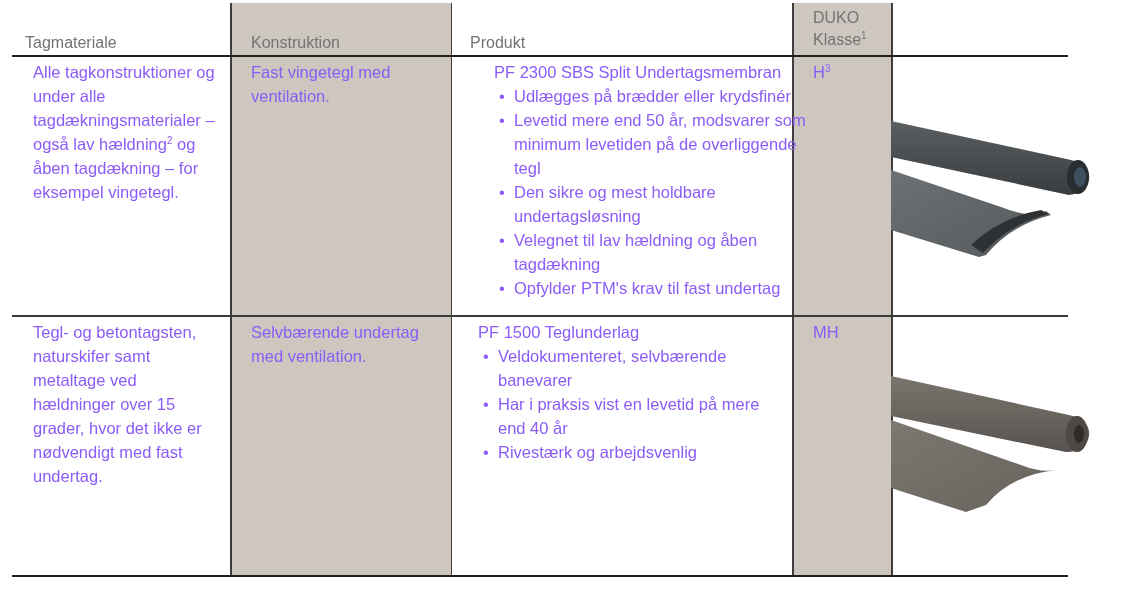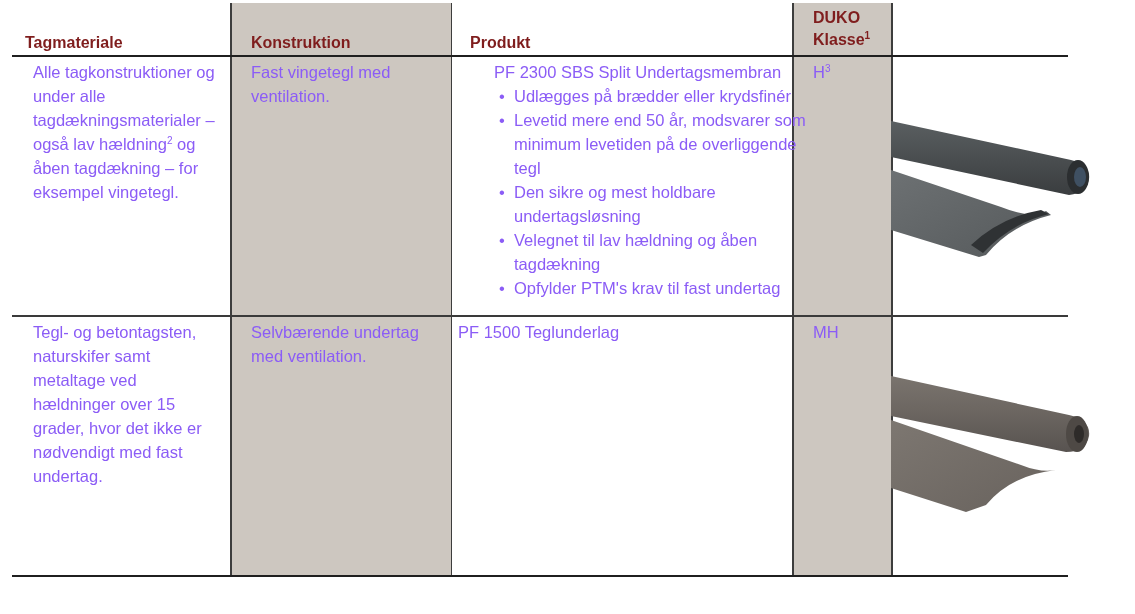--- a/index.html
+++ b/index.html
@@ -26,23 +26,23 @@
     .hline {
       position: absolute;
       left: 12px;
       width: 1056px;
       height: 2px;
       background: #1f1f1f;
     }
     .hline.thin { height: 2px; background: #3a3a3a; }
     .hdr {
       position: absolute;
-      font-weight: bold;
+      font-weight: normal;
       font-size: 16px;
-      color: #7f1d1d;
+      color: #737373;
       line-height: 22px;
     }
     .cell {
       position: absolute;
       font-size: 16.5px;
       line-height: 24px;
       color: #8b5cf6;
     }
     .cell ul {
       list-style: none;
@@ -117,22 +117,27 @@
   <path d="M80 130 Q110 102 150 95 L158 99 Q120 108 92 138 Z" fill="#2f3234"></path>
   <path d="M0 6 L180 45 Q200 50 198 64 Q196 78 178 80 L0 42 Z" fill="url(#rollDark)"></path>
   <ellipse cx="187" cy="62" rx="11" ry="17" fill="#2b2e30"></ellipse>
   <ellipse cx="189" cy="62" rx="6" ry="10" fill="#3f5062"></ellipse>
 </svg>
 
 <div class="hline thin" style="top:315px;"></div>
 
 <div class="cell" style="left:33px; top:320px; width:190px;">Tegl- og betontagsten, naturskifer samt metaltage ved hældninger over 15 grader, hvor det ikke er nødvendigt med fast undertag.</div>
 <div class="cell" style="left:251px; top:320px; width:190px;">Selvbærende undertag med ventilation.</div>
-<div class="cell" style="left:458px; top:320px; width:300px;">
+<div class="cell" style="left:478px; top:320px; width:300px;">
   <div>PF 1500 Teglunderlag</div>
+  <ul>
+    <li>Veldokumenteret, selvbærende banevarer</li>
+    <li>Har i praksis vist en levetid på mere end 40 år</li>
+    <li>Rivestærk og arbejdsvenlig</li>
+  </ul>
 </div>
 <div class="cell" style="left:813px; top:320px;">MH</div>
 <svg class="prod-img" style="left:891px; top:370px;" width="200" height="145" viewBox="0 0 200 145">
   <defs>
     <linearGradient id="rollBrown" x1="0" y1="0" x2="0" y2="1">
       <stop offset="0" stop-color="#7a746e"></stop>
       <stop offset="0.5" stop-color="#6b6560"></stop>
       <stop offset="1" stop-color="#585350"></stop>
     </linearGradient>
     <linearGradient id="sheetBrown" x1="0" y1="0" x2="1" y2="1">

